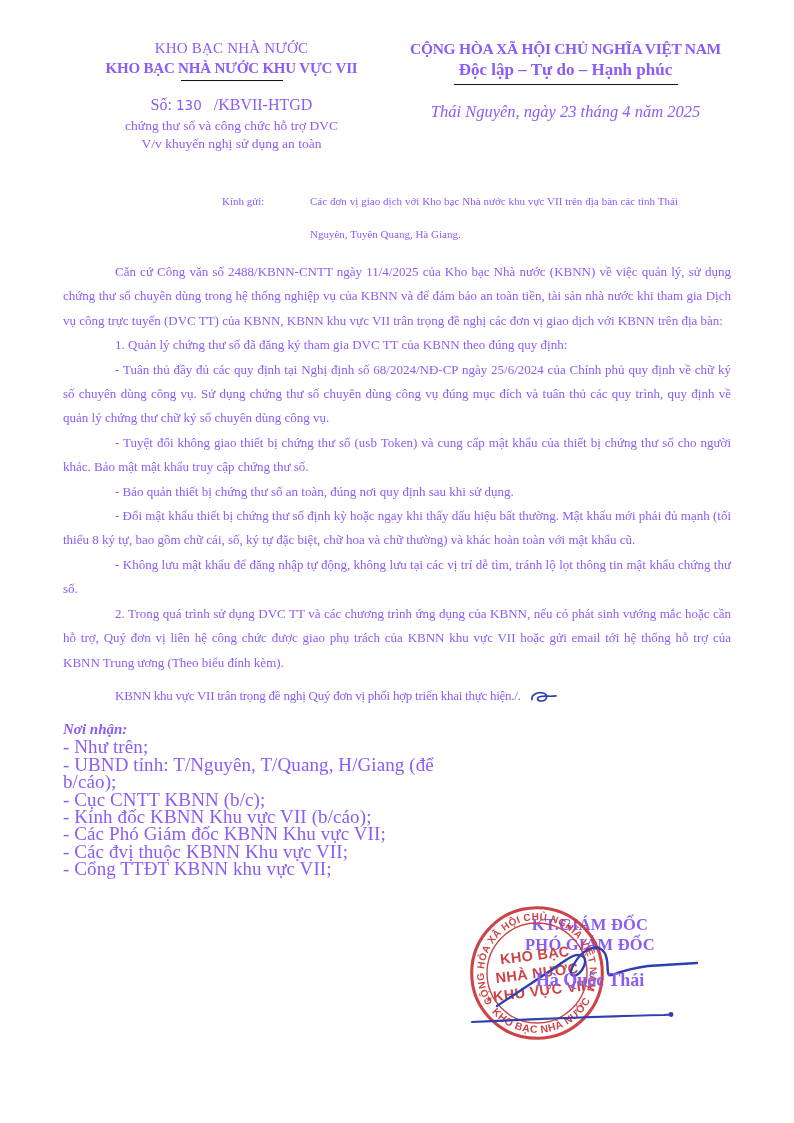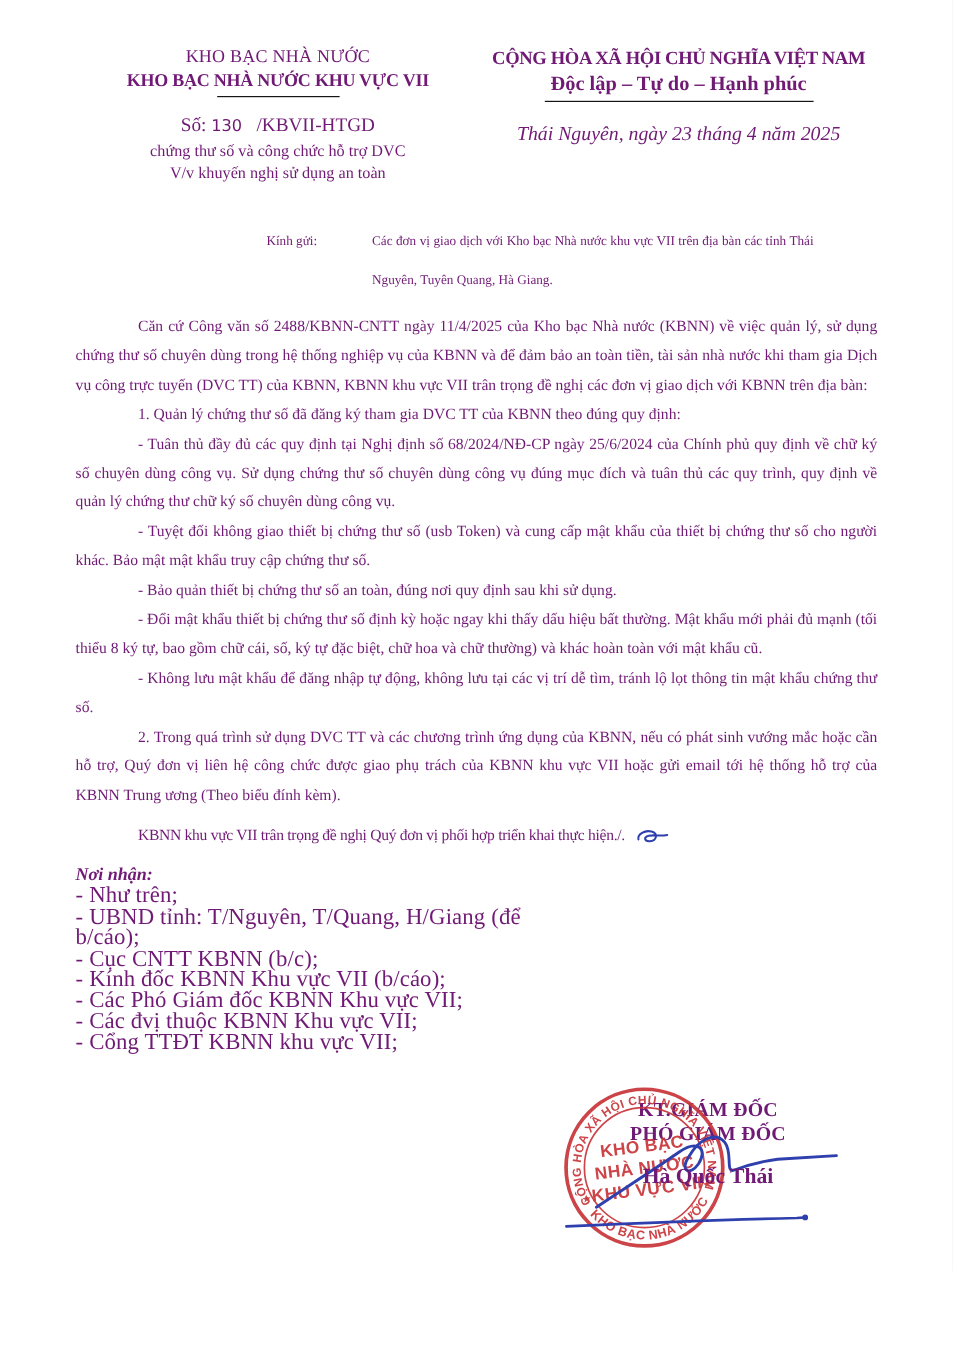--- a/index.html
+++ b/index.html
@@ -1,19 +1,19 @@
 <!DOCTYPE html>
 <html><head>
 <meta charset="utf-8">
 <style>
   html,body { margin:0; padding:0; background:#e8e8e8; }
   .page {
     position:relative; width:794px; height:1123px; margin:0 auto;
     background:#ffffff; box-sizing:border-box; padding:40px 63px 0 63px;
-    font-family:"Liberation Serif","DejaVu Serif",serif; color:#701a75;
+    font-family:"Liberation Serif","DejaVu Serif",serif; color:#8b5cf6;
     overflow:hidden;
   }
   
   .hdr-row { display:flex; }
   .hdr-left { width:337px; text-align:center; }
   .hdr-right { flex:1; text-align:center; }
   .org-parent { font-size:15px; letter-spacing:.2px; }
   .org-name   { font-size:15px; font-weight:bold; margin-top:3px; letter-spacing:-.2px; }
   .rule { border-bottom:1.7px solid #141414; margin:3px auto 0 auto; }
   .rule-left  { width:102px; }

